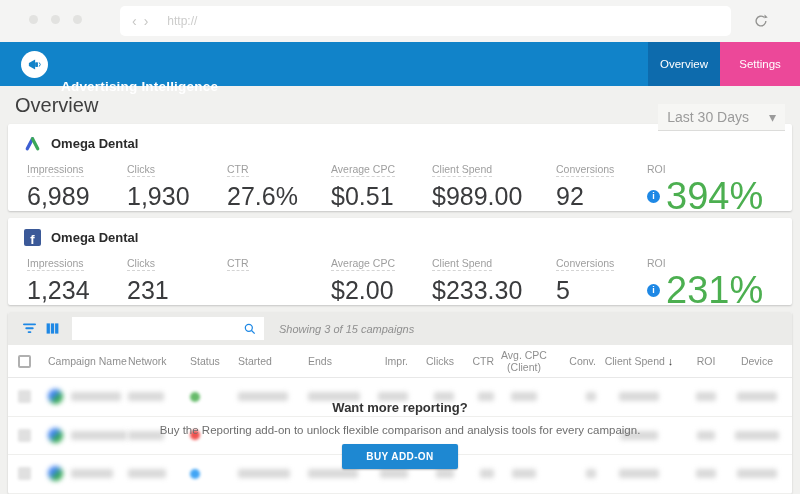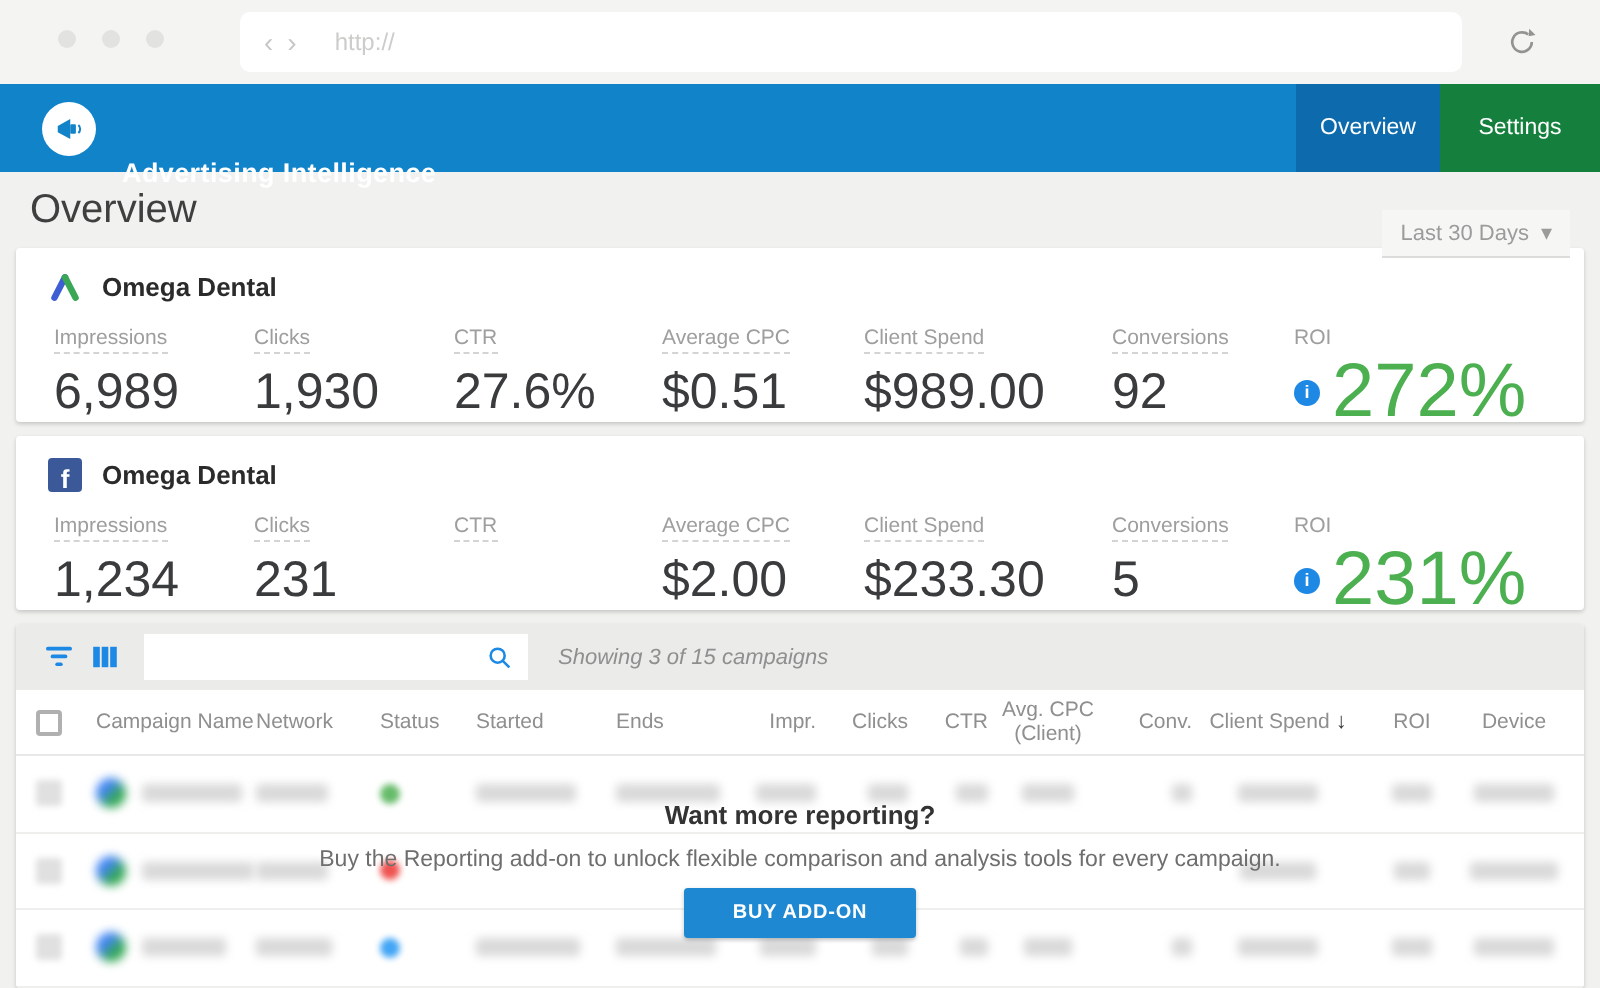--- a/index.html
+++ b/index.html
@@ -16,27 +16,27 @@
   .url-input::placeholder { color:#cccccb; }
   .refresh { position:absolute; right:30px; top:12px; width:18px; height:18px; cursor:pointer; }
 
   
   .appbar { height:44px; background:#1183c9; display:flex; align-items:center; }
   .logo { width:27px; height:27px; background:#fff; border-radius:50%; margin-left:21px; display:flex; align-items:center; justify-content:center; flex:none; }
   .app-title { color:#fff; font-size:13.5px; font-weight:bold; letter-spacing:.2px; margin-left:13px;margin-top:44px; }
   .tabs { margin-left:auto; display:flex; height:100%; }
   .tab { display:flex; align-items:center; justify-content:center; color:#fff; font-size:11.5px; cursor:pointer; }
   .tab-overview { width:72px; background:#0d6bad; }
-  .tab-settings { width:80px; background:#15803d; }
+  .tab-settings { width:80px; background:#ec4899; }
 
   
   .content { padding:0 8px; }
   .page-head { height:38px; display:flex; align-items:center; justify-content:space-between; padding:0 7px 0 7px; }
   .page-title { font-size:20px; font-weight:400; color:#3f3f3f; }
-  .date-btn { display:flex; align-items:center; gap:6px; font-size:11px; color:#9b9b9b; background:#f6f6f4; border:none; border-bottom:1px solid #dcdcda; padding:5px 9px; cursor:pointer; font-family:inherit;margin-top:24px; }
+  .date-btn { display:flex; align-items:center; gap:20px; font-size:14px; color:#9b9b9b; background:#f6f6f4; border:none; border-bottom:1px solid #dcdcda; padding:5px 9px; cursor:pointer; font-family:inherit;margin-top:24px; }
 
   
   .card { background:#fff; border-radius:2px; box-shadow:0 1px 2px rgba(0,0,0,.18); height:87px; margin-bottom:7px; }
   .card-head { display:flex; align-items:center; gap:10px; padding:11px 0 0 16px; }
   .card-name { font-size:13px; font-weight:bold; color:#2b2b2b; }
   .fb-badge { width:17px; height:17px; background:#3b5998; border-radius:2px; color:#fff; font-weight:bold; font-size:13px; display:flex; align-items:center; justify-content:center; padding-top:3px; }
   .metrics { display:flex; padding:7px 0 0 19px; }
   .metric { flex:none; }
   .m0{width:100px} .m1{width:100px} .m2{width:104px} .m3{width:101px} .m4{width:124px} .m5{width:91px} .m-roi{flex:1}
   .metric-label { font-size:10.5px; color:#9e9e9e; display:inline-block; border-bottom:1px dashed #d4d4d4; padding-bottom:1px; }
@@ -164,21 +164,21 @@
           <div class="metric-value">$989.00</div>
         </div>
         <div class="metric m5">
           <span class="metric-label">Conversions</span>
           <div class="metric-value">92</div>
         </div>
         <div class="metric m-roi">
           <span class="metric-label no-underline">ROI</span>
           <div class="roi-row">
             <span class="info-badge">i</span>
-            <span class="roi-value">272%</span>
+            <span class="roi-value">394%</span>
           </div>
         </div>
       </div>
     </div>
 
     <div class="card">
       <div class="card-head">
         <span class="fb-badge">f</span>
         <span class="card-name">Omega Dental</span>
       </div>

